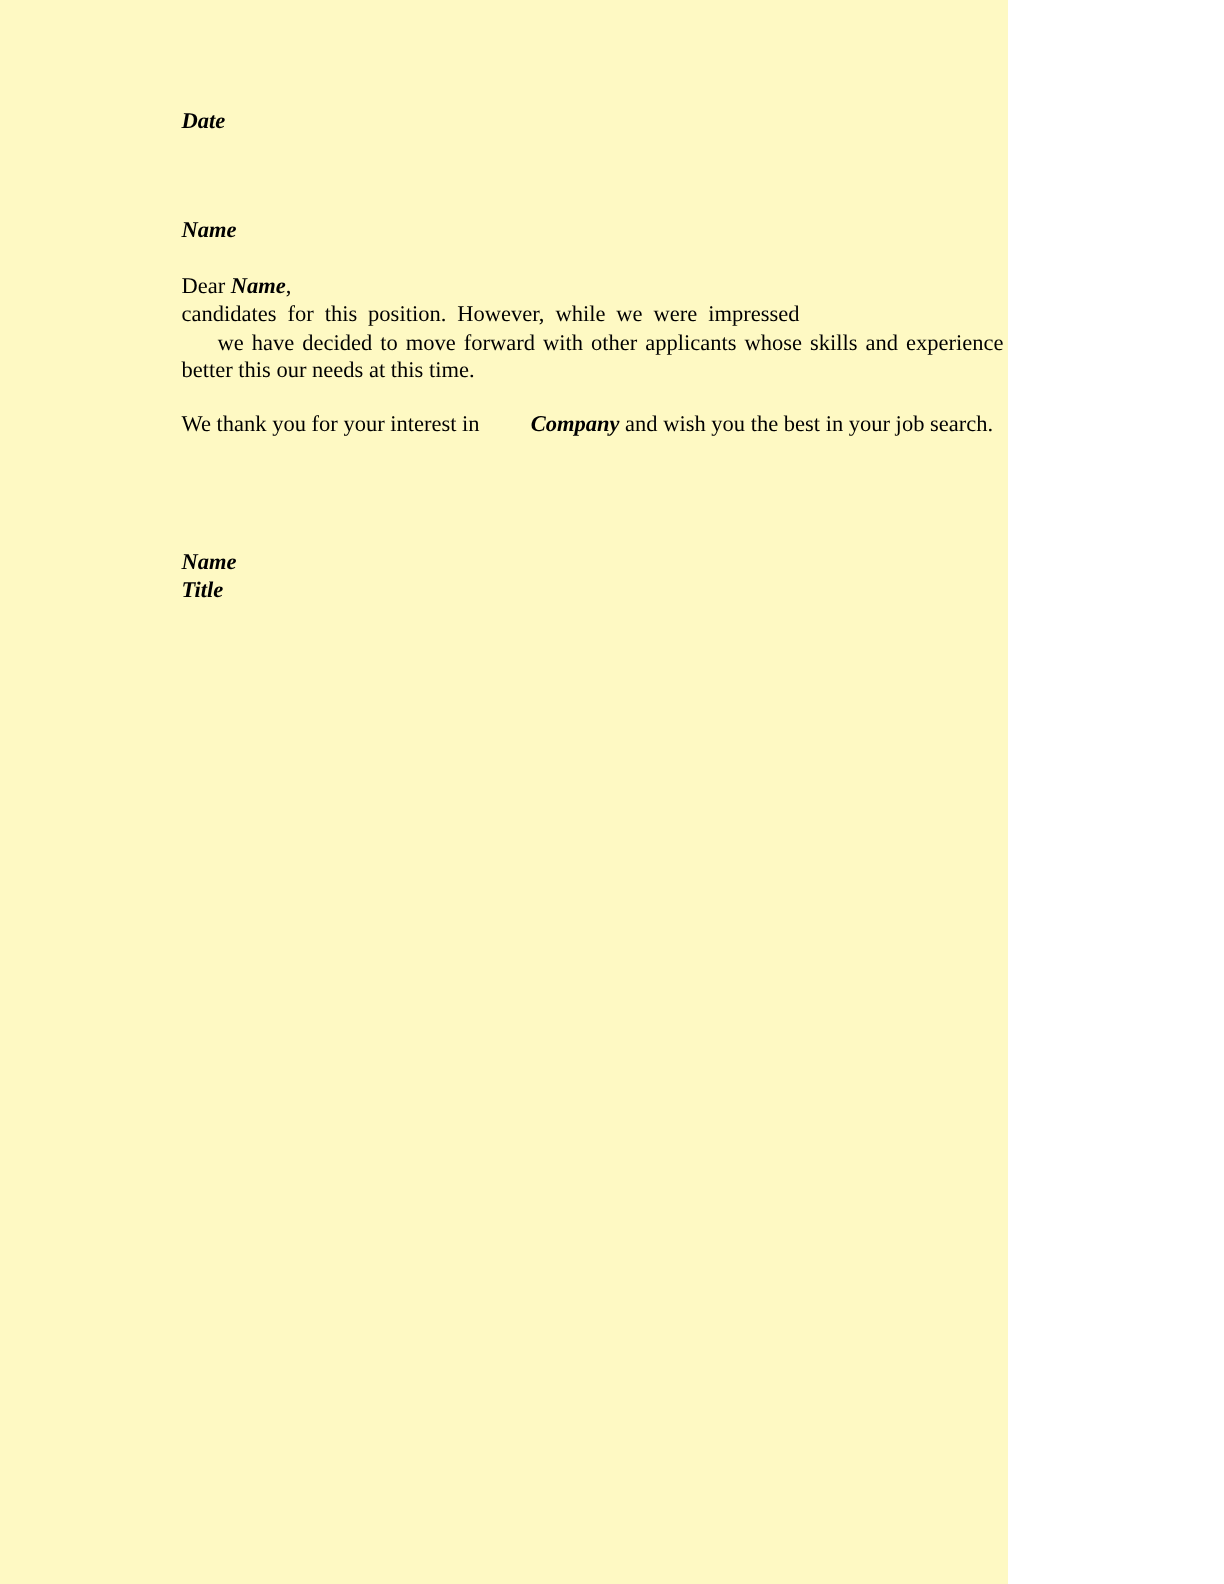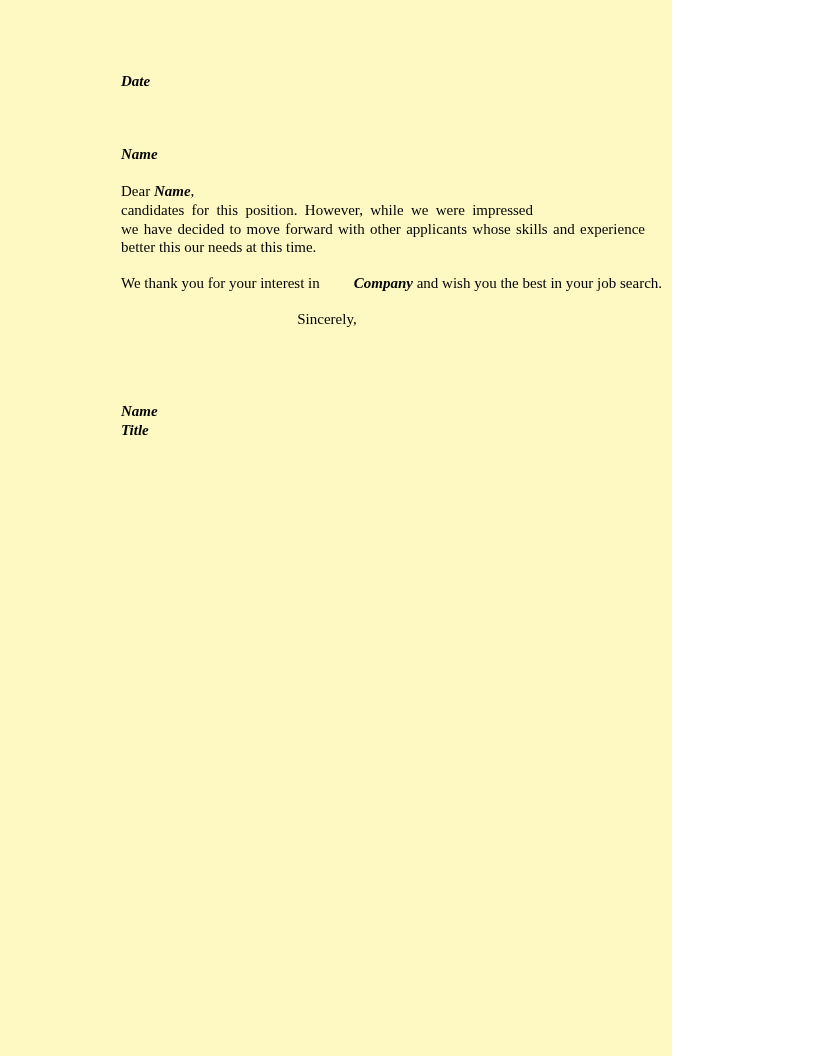--- a/index.html
+++ b/index.html
@@ -27,21 +27,21 @@
     overflow: hidden;
     white-space: normal;
   }
   .jline::after {
     content: "";
     display: inline-block;
     width: 100%;
     height: 0;
   }
   .w492 { width: 492px; }
-  .w524 { width: 524px; }
+  .w524 { width: 524px; margin-left: 24px; }
   .bi { font-weight: 700; font-style: italic; }
   .mt-block { margin-top: 54px; }   
   .mt-blank { margin-top: 19px; }   
   .mt-para  { margin-top: 17.3px; text-align: center; } 
   .mt-sig   { margin-top: 73px; }   
   .tab-spacer { display: inline-block; width: 34px; height: 1px; }
 </style>
 </head>
 <body>
 
@@ -62,19 +62,18 @@
   <div class="line jline">candidates for this position. However, while we were impressed with your qualifications,</div>
 
   <div class="line jline w524">we have decided to move forward with other applicants whose skills and experience</div>
 
   <div class="line">better this our needs at this time.</div>
 
   <div class="line mt-para">
     <span>We thank you for your interest in</span><span class="tab-spacer"></span><span class="bi">Company</span><span> and wish you the best in your job search.</span>
   </div>
 
-  <div class="line mt-para">Sincerely,</div>
 
   <div class="line bi mt-sig">Name</div>
 
   <div class="line bi">Title</div>
 
 </div>
 
 </body></html>

